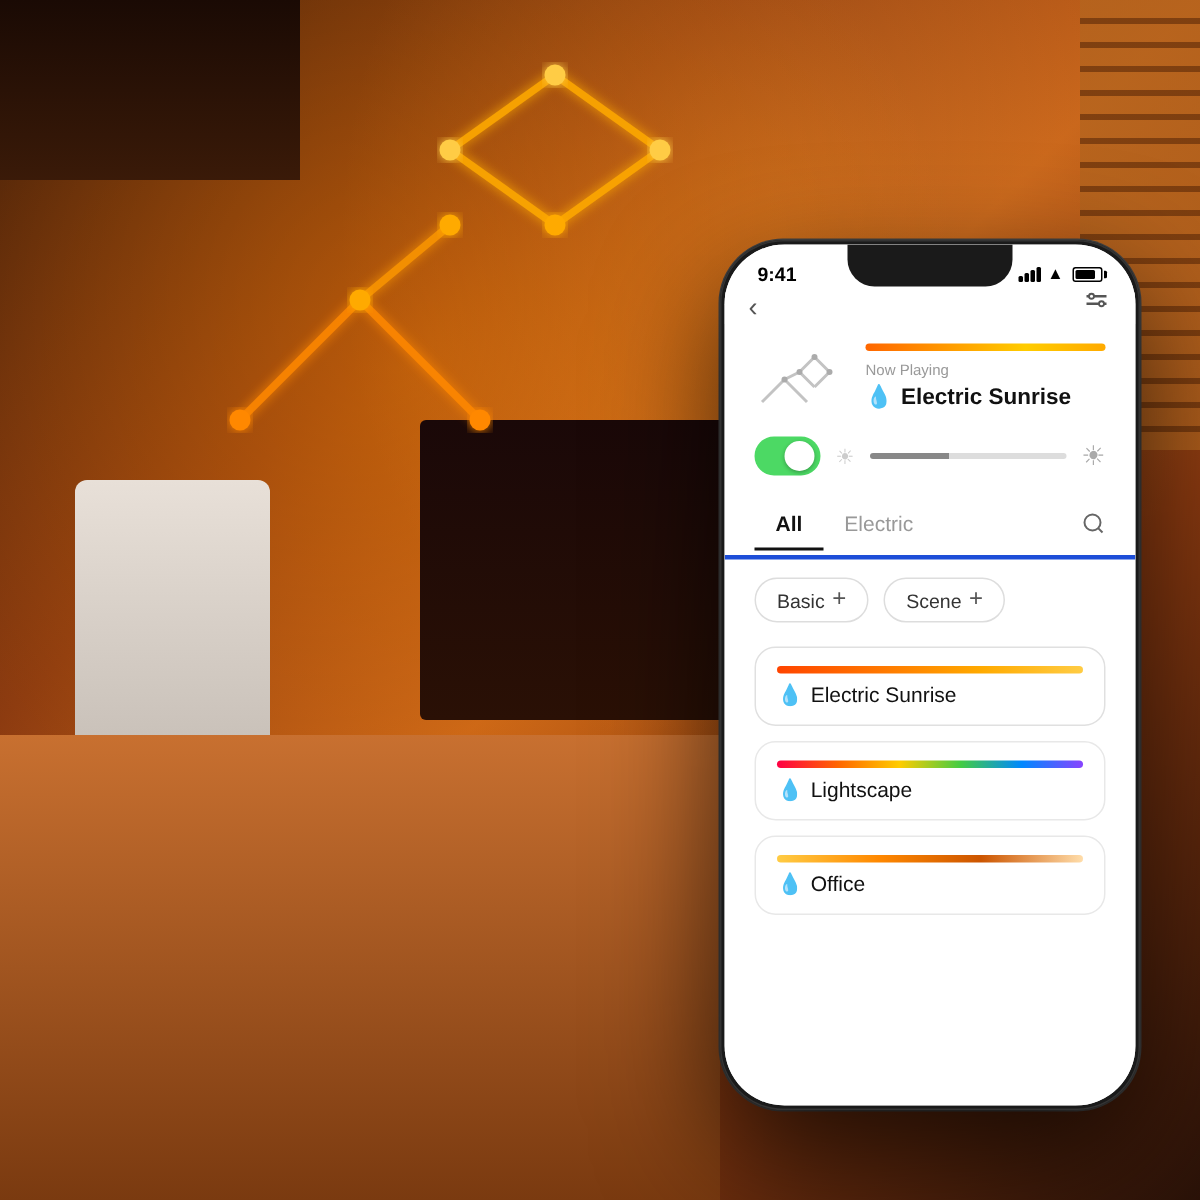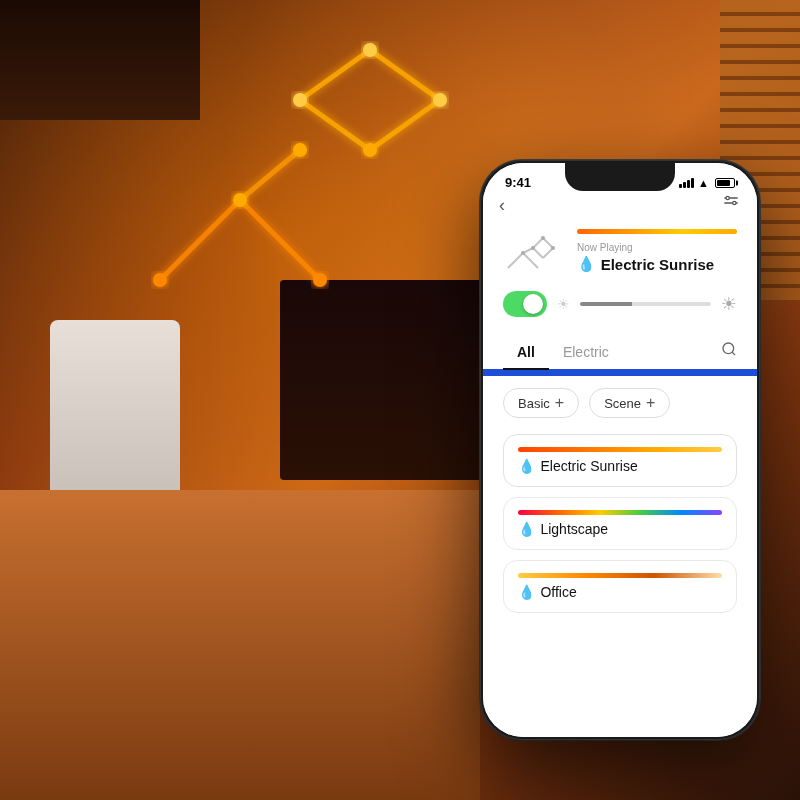--- a/index.html
+++ b/index.html
@@ -328,23 +328,23 @@
       flex: 1;
       height: 4px;
       background: linear-gradient(to right, #888 0%, #888 40%, #ddd 40%, #ddd 100%);
       border-radius: 2px;
       position: relative;
     }
 
     
     .tabs-row {
       display: flex;
-      align-items: flex-end;
+      align-items: flex-start;
       padding: 6px 20px 0;
-      border-bottom: 7px solid #1d4ed8;
+      border-bottom: 3px solid #1d4ed8;
       flex-shrink: 0;
       gap: 0;
     }
 
     .tab {
       padding: 8px 14px;
       font-size: 14px;
       color: #999;
       cursor: pointer;
       border-bottom: 2px solid transparent;

